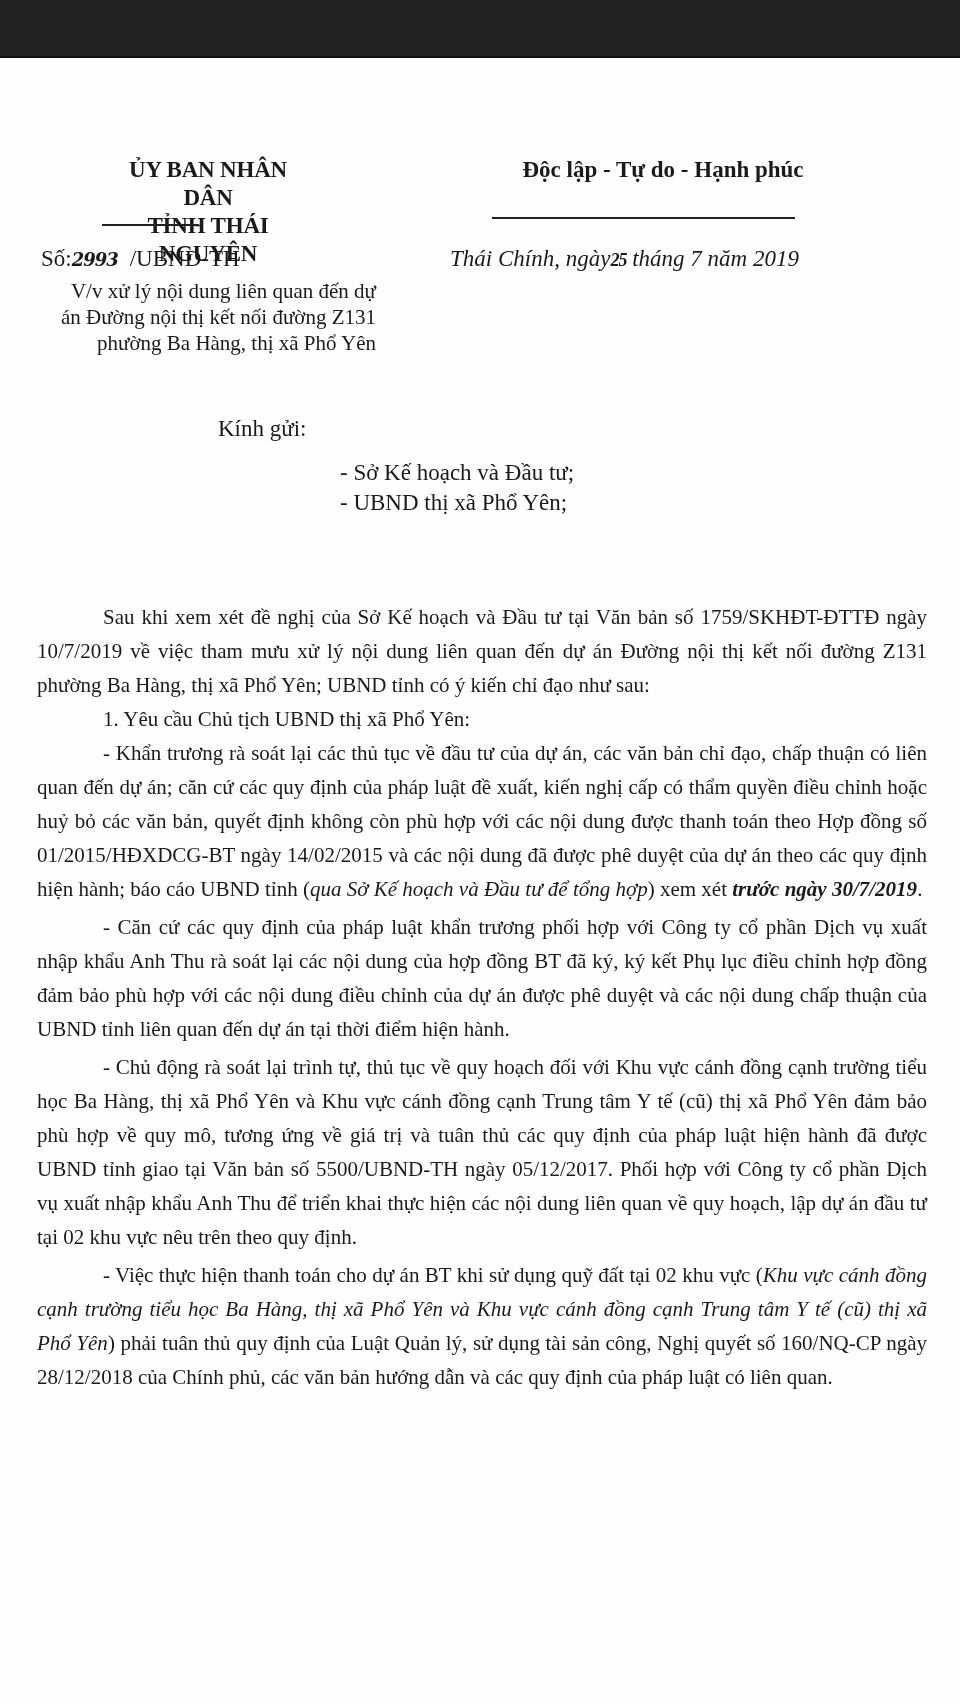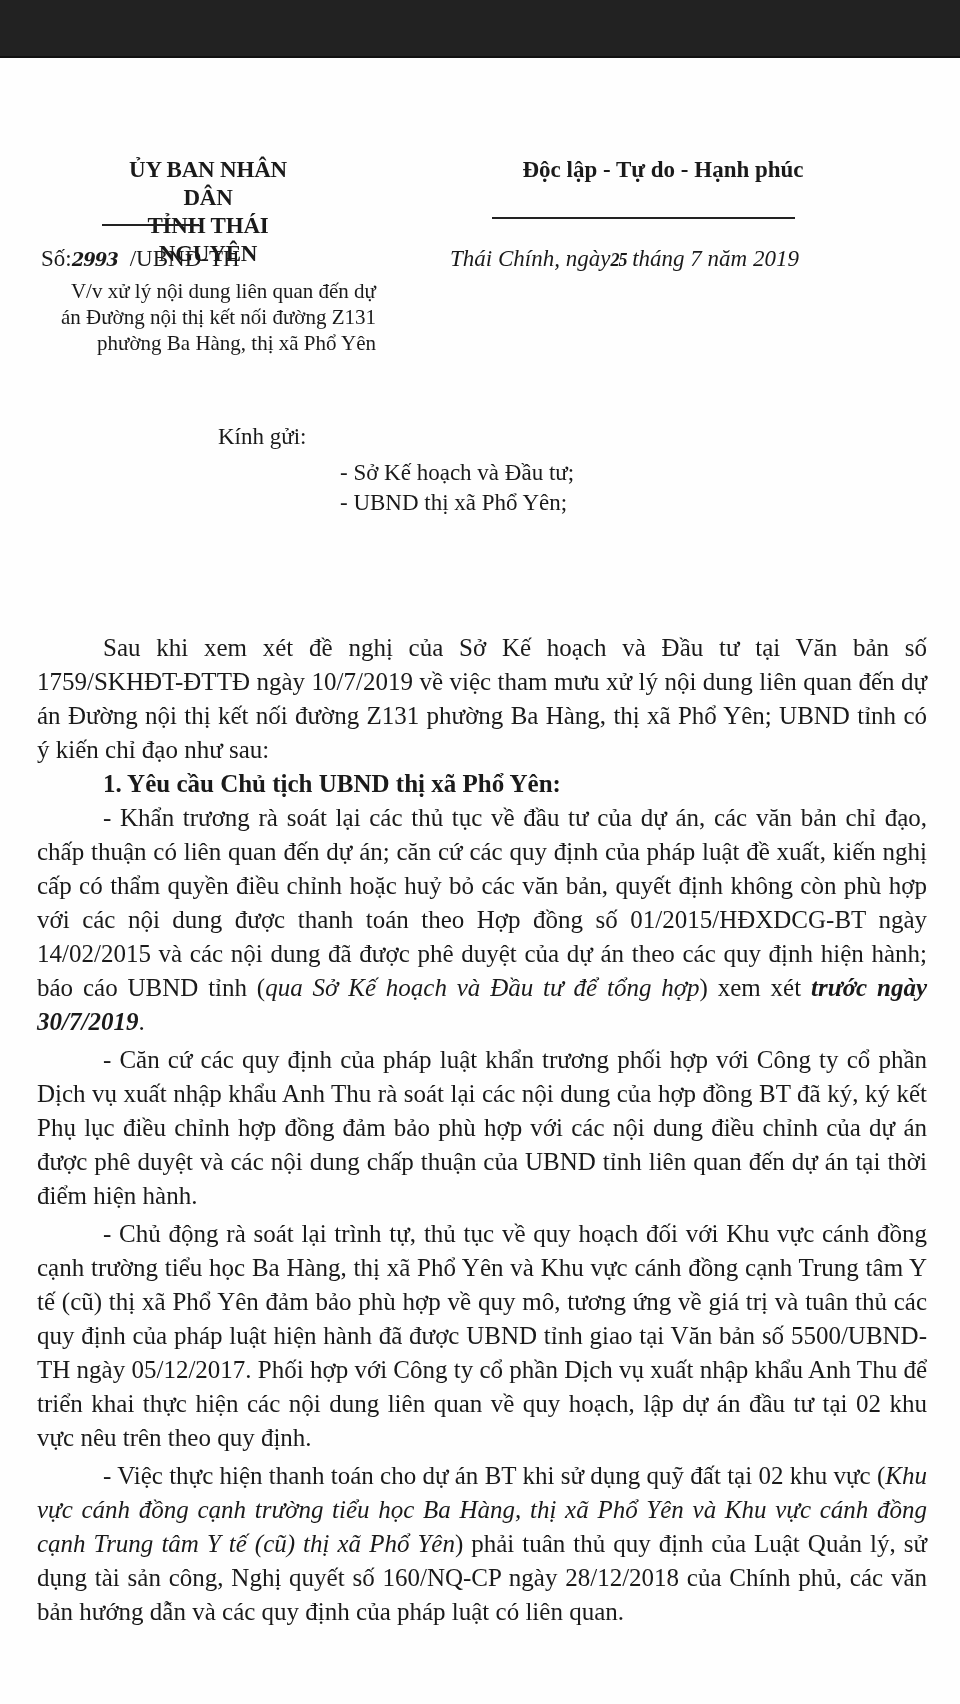--- a/index.html
+++ b/index.html
@@ -15,26 +15,26 @@
   .rule-right { position: absolute; left: 492px; top: 157px; width: 303px; height: 2px; background: #222; }
 
   .docno { position: absolute; left: 41px; top: 186px; font-size: 23px; }
   .docno .sig { font-style: italic; font-weight: bold; font-family: "DejaVu Serif", serif; font-size: 18px; display: inline-block; width: 58px; letter-spacing: -1px; }
   .datel { position: absolute; left: 450px; top: 186px; font-style: italic; font-size: 23px; }
   .datel .sig { font-style: italic; font-weight: bold; font-size: 18px; letter-spacing: -1px; }
 
   .subject { position: absolute; left: -4px; top: 218px; width: 380px; font-size: 21px; line-height: 26px; text-align: right; }
   .subject div { white-space: nowrap; }
 
-  .kinhgui { position: absolute; left: 218px; top: 364px; font-size: 23px; }
+  .kinhgui { position: absolute; left: 218px; top: 356px; font-size: 23px; }
   .recipients { position: absolute; left: 340px; top: 398px; font-size: 23px; line-height: 30px; }
 
-  .body { position: absolute; left: 37px; top: 571px; width: 890px; font-size: 25px; line-height: 34px; text-align: justify; }
+  .body { position: absolute; left: 37px; top: 540px; width: 890px; font-size: 21px; line-height: 34px; text-align: justify; }
   .para { text-indent: 66px; margin-bottom: 0; }
-  .sec { text-indent: 66px; font-weight: bold; }
+  .sec { text-indent: 66px; font-weight: normal; }
   .i { font-style: italic; }
   .bi { font-style: italic; font-weight: bold; }
   .gap { height: 4px; }
 </style>
 </head>
 <body>
 
 <div class="topbar"></div>
 
 <div class="page">

